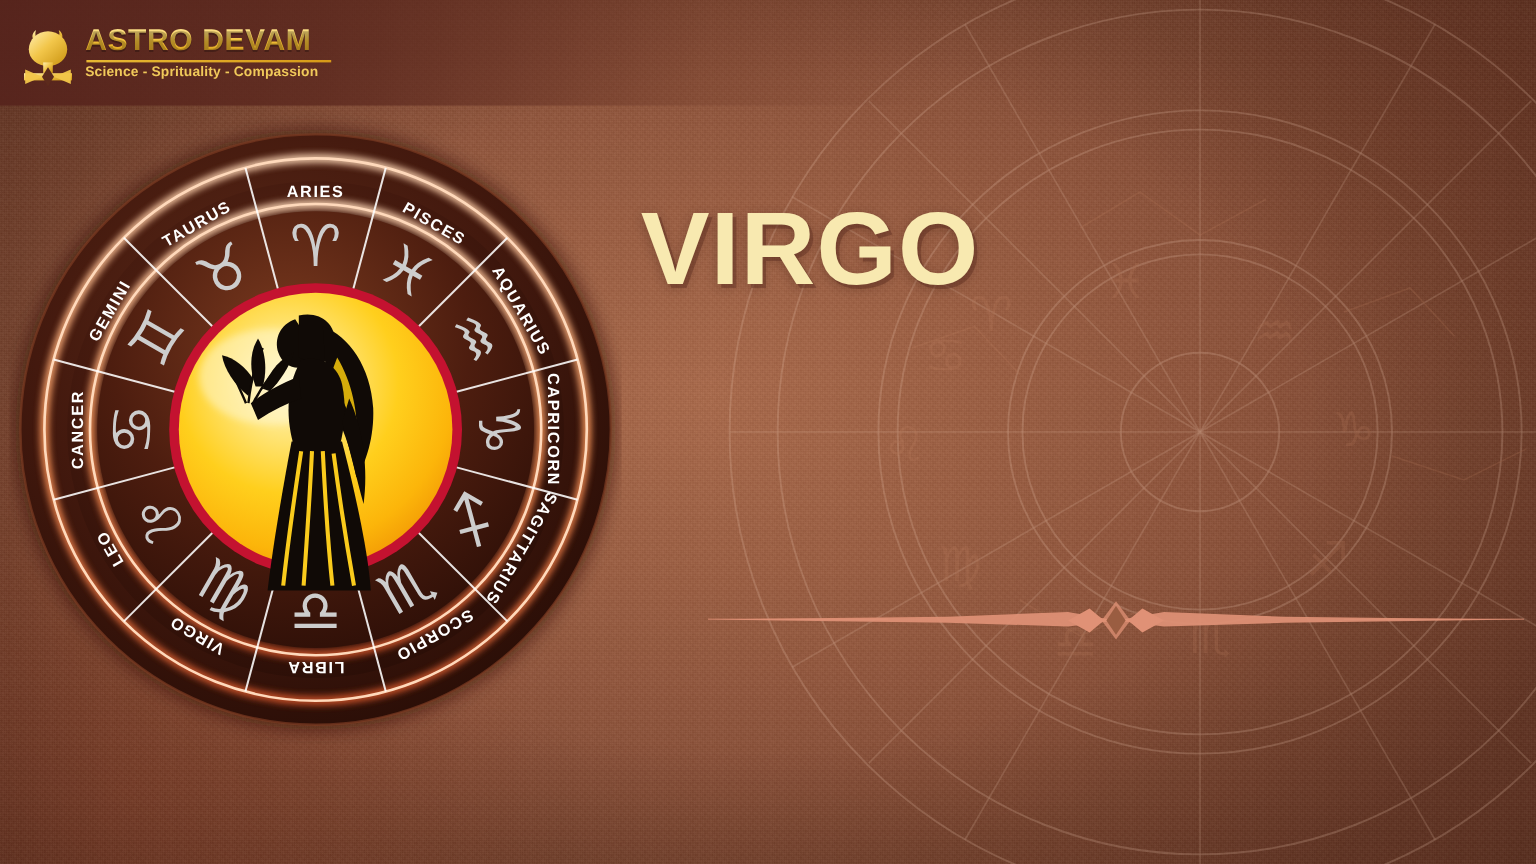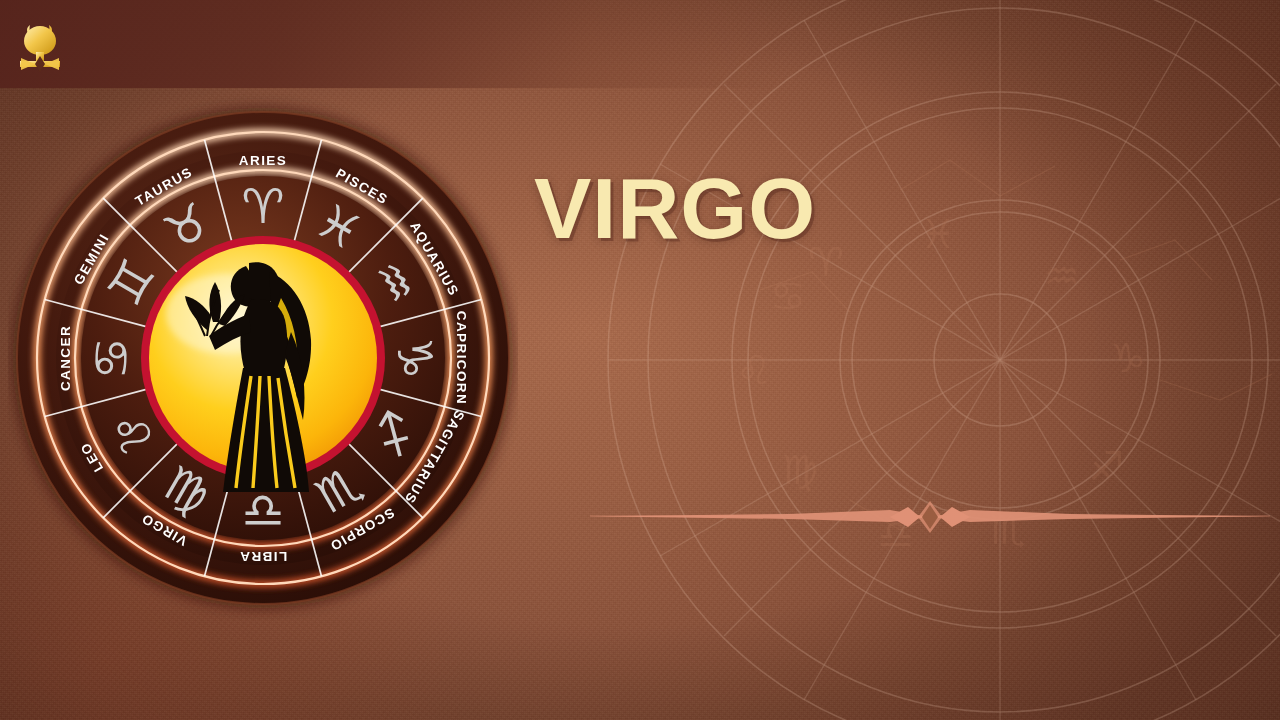--- a/index.html
+++ b/index.html
@@ -173,20 +173,25 @@
         <path d="M22 14 C31 14 38 21 38 29 C38 37 31 43 22 43 C13 43 6 37 6 29 C6 21 13 14 22 14 Z" fill="url(#gold)"></path>
 
         <rect x="18" y="40" width="8" height="9" fill="url(#gold)"></rect>
 
         <rect x="2" y="49" width="40" height="6" fill="url(#gold)"></rect>
 
         <path d="M3 46 L17 52 L3 58 Z" fill="#f2c64a" opacity=".95"></path>
         <path d="M41 46 L27 52 L41 58 Z" fill="#f2c64a" opacity=".95"></path>
         <path d="M22 44 L27 52 L22 60 L17 52 Z" fill="#5c2a1c"></path>
       </svg>
+    </div>
+    <div class="logo-text">
+      <span class="logo-title">ASTRO DEVAM</span>
+      <span class="logo-rule"></span>
+      <span class="logo-sub">Science - Sprituality - Compassion</span>
     </div>
   </div>
 
   <div class="wheel-wrap">
     <svg width="510" height="528" viewBox="0 0 510 528" aria-hidden="true">
       <defs>
         <radialGradient id="ringDark" cx="42%" cy="34%" r="72%">
           <stop offset="0%" stop-color="#5c2a18"></stop>
           <stop offset="55%" stop-color="#43190e"></stop>
           <stop offset="100%" stop-color="#280d06"></stop>

